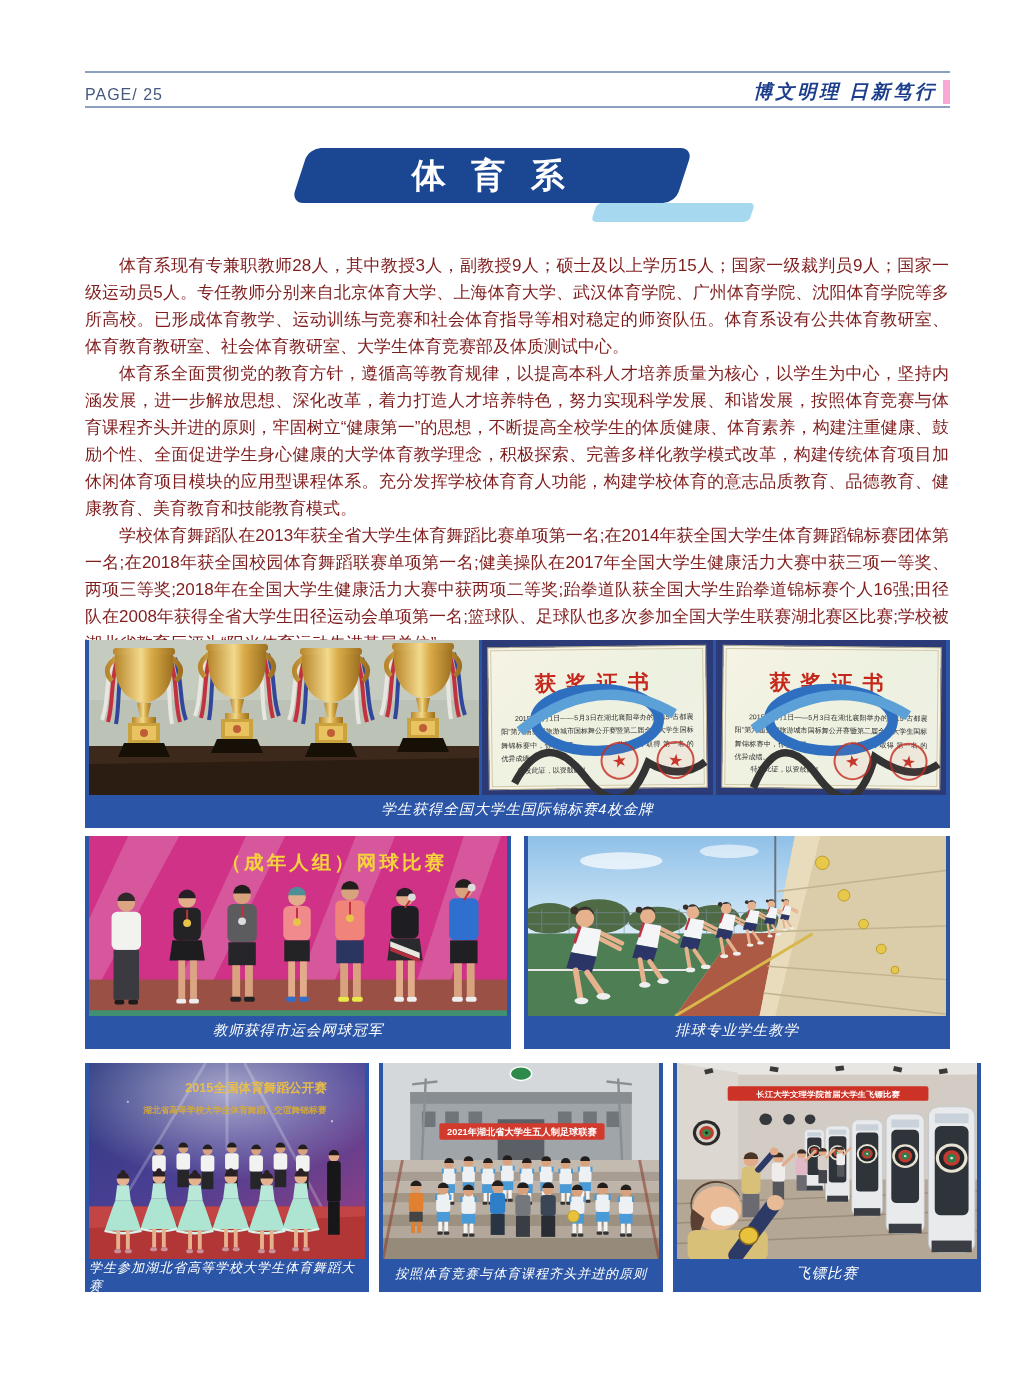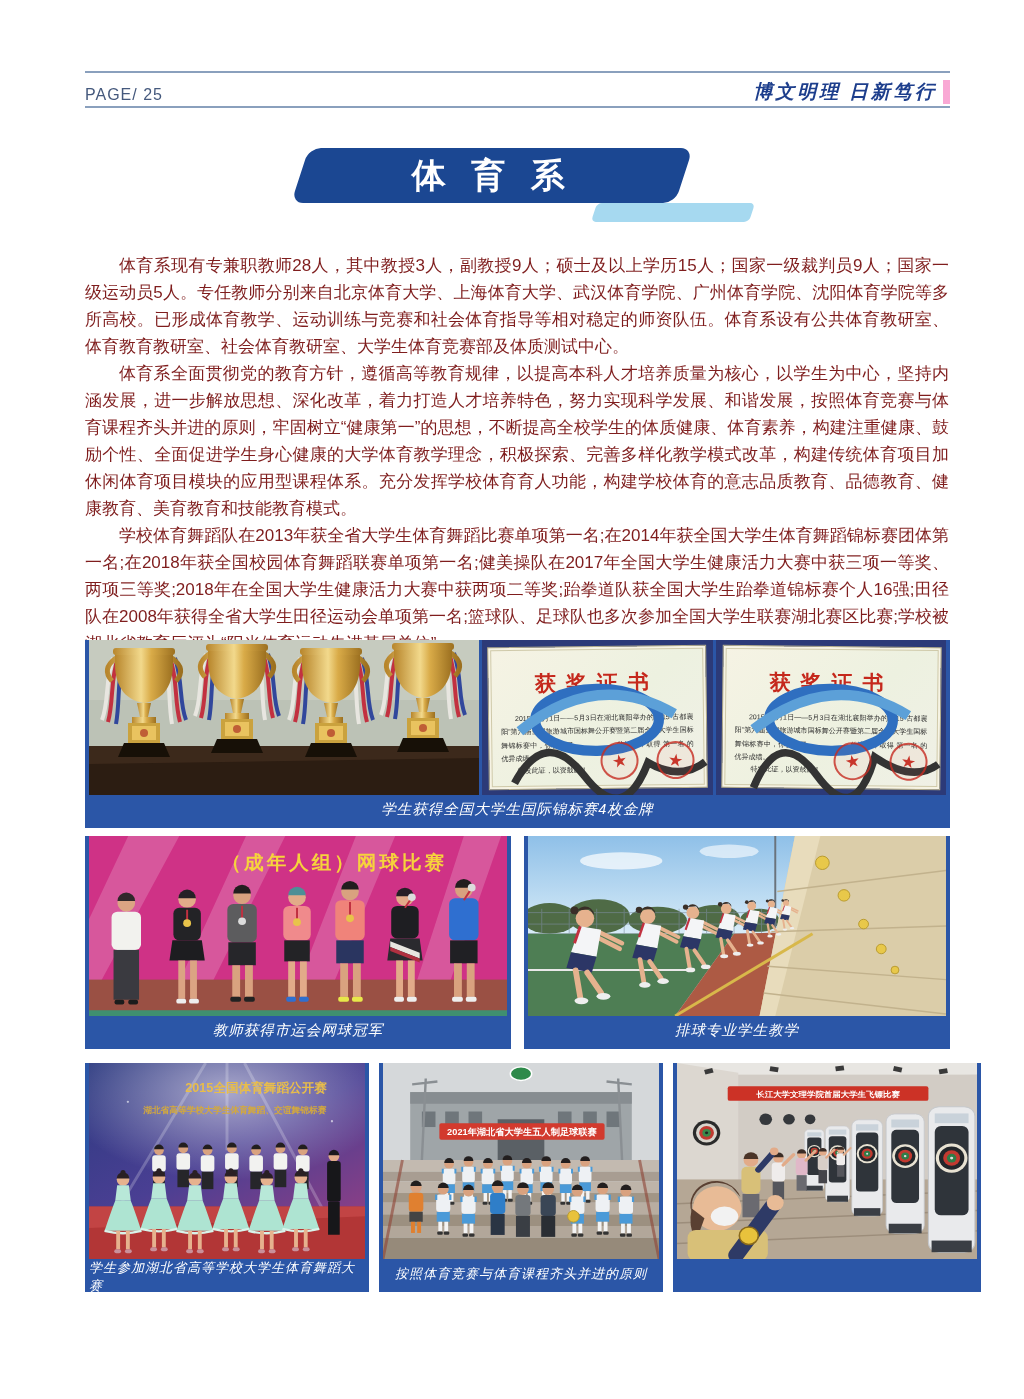--- a/index.html
+++ b/index.html
@@ -605,15 +605,16 @@
           <path d="M-24,4 A24 24 0 0 1 22,-12 L14,-22 A24 24 0 0 0 -24,-4 Z" fill="#5a4032"></path>
           <path d="M-24,0 Q-28,18 -20,34 L-12,10 Z" fill="#5a4032"></path>
           <ellipse cx="7" cy="8" rx="13" ry="10" fill="#f2f2f2"></ellipse>
           <rect x="-28" y="22" width="76" height="32" rx="8" fill="#d8c078"></rect>
           <line x1="18" y1="48" x2="52" y2="-2" stroke="#2e3a66" stroke-width="15" stroke-linecap="round"></line>
           <circle cx="55" cy="-6" r="8" fill="#e8bb96"></circle>
           <circle cx="30" cy="28" r="9" fill="#e8c23c" stroke="#8a6a1a" stroke-width="1.5"></circle>
         </g>
       </svg>
     </div>
+    <figcaption class="fig-caption">飞镖比赛</figcaption>
   </figure>
 
 </div>
 
 </body></html>

